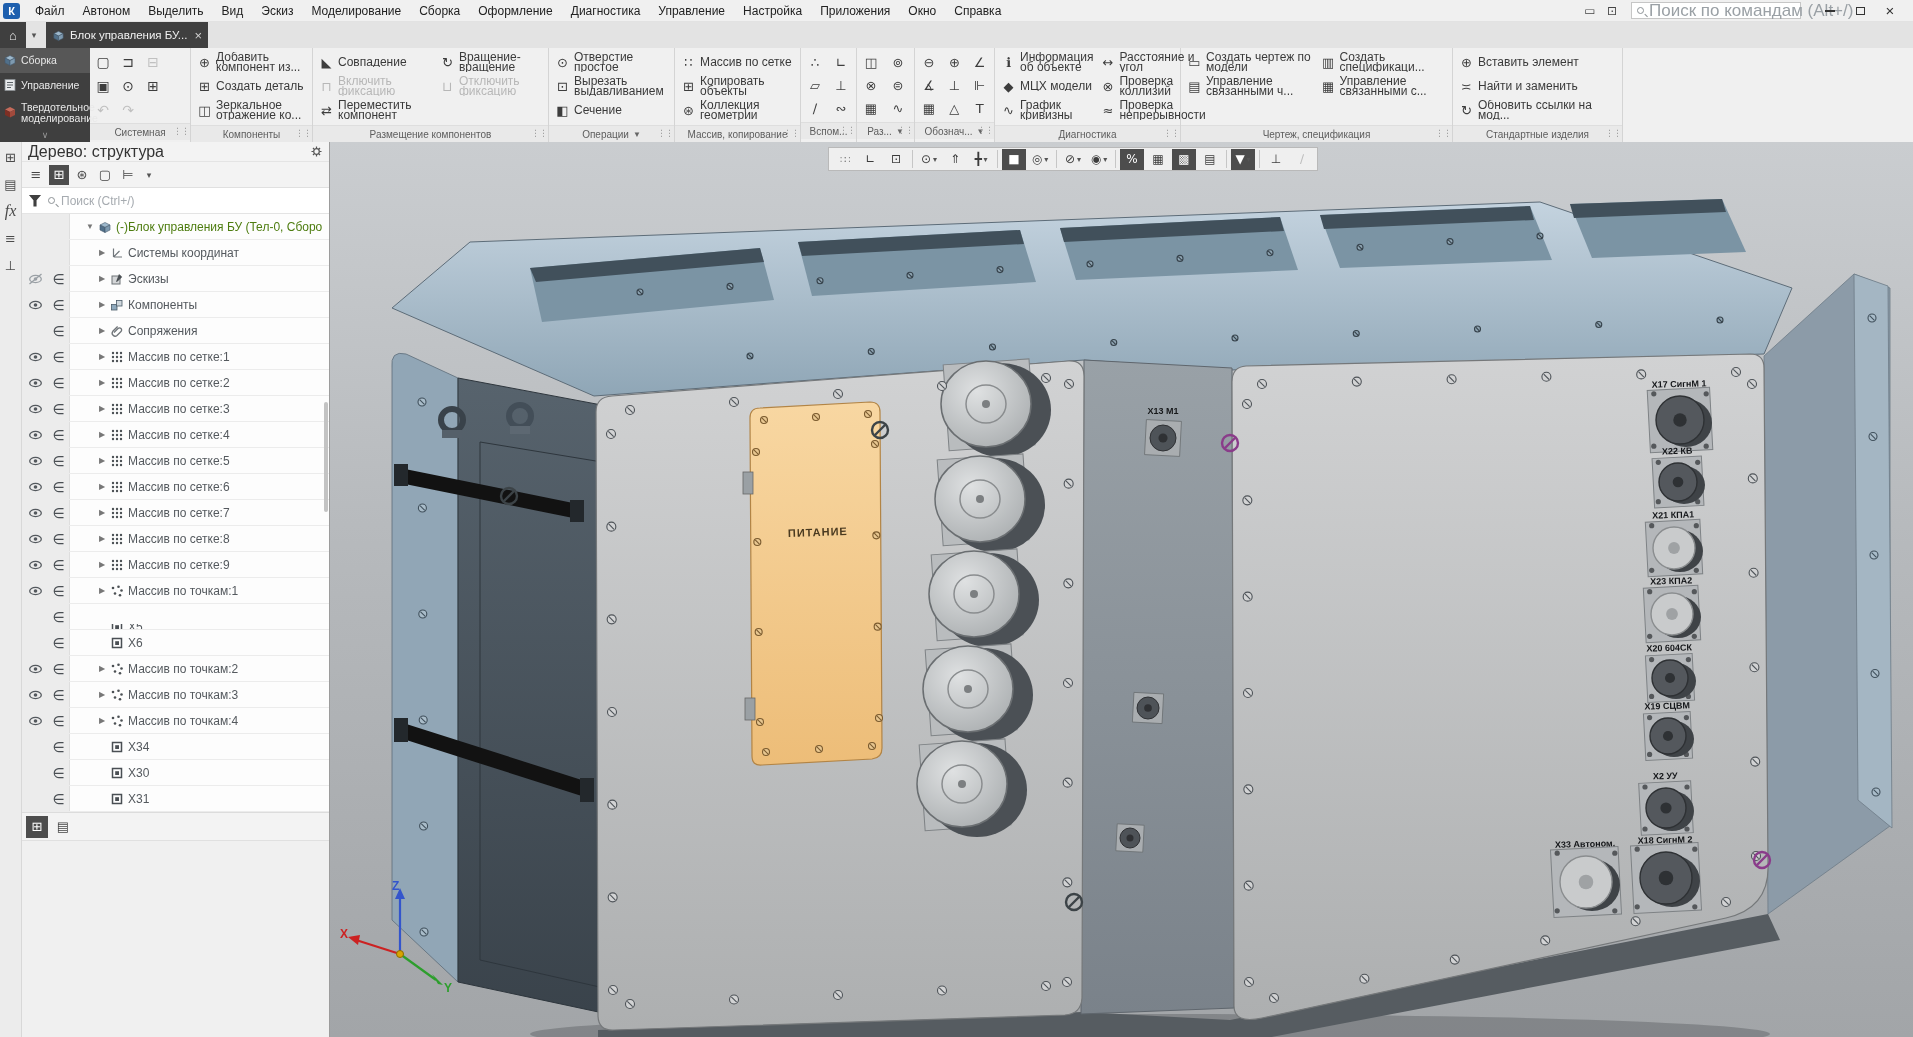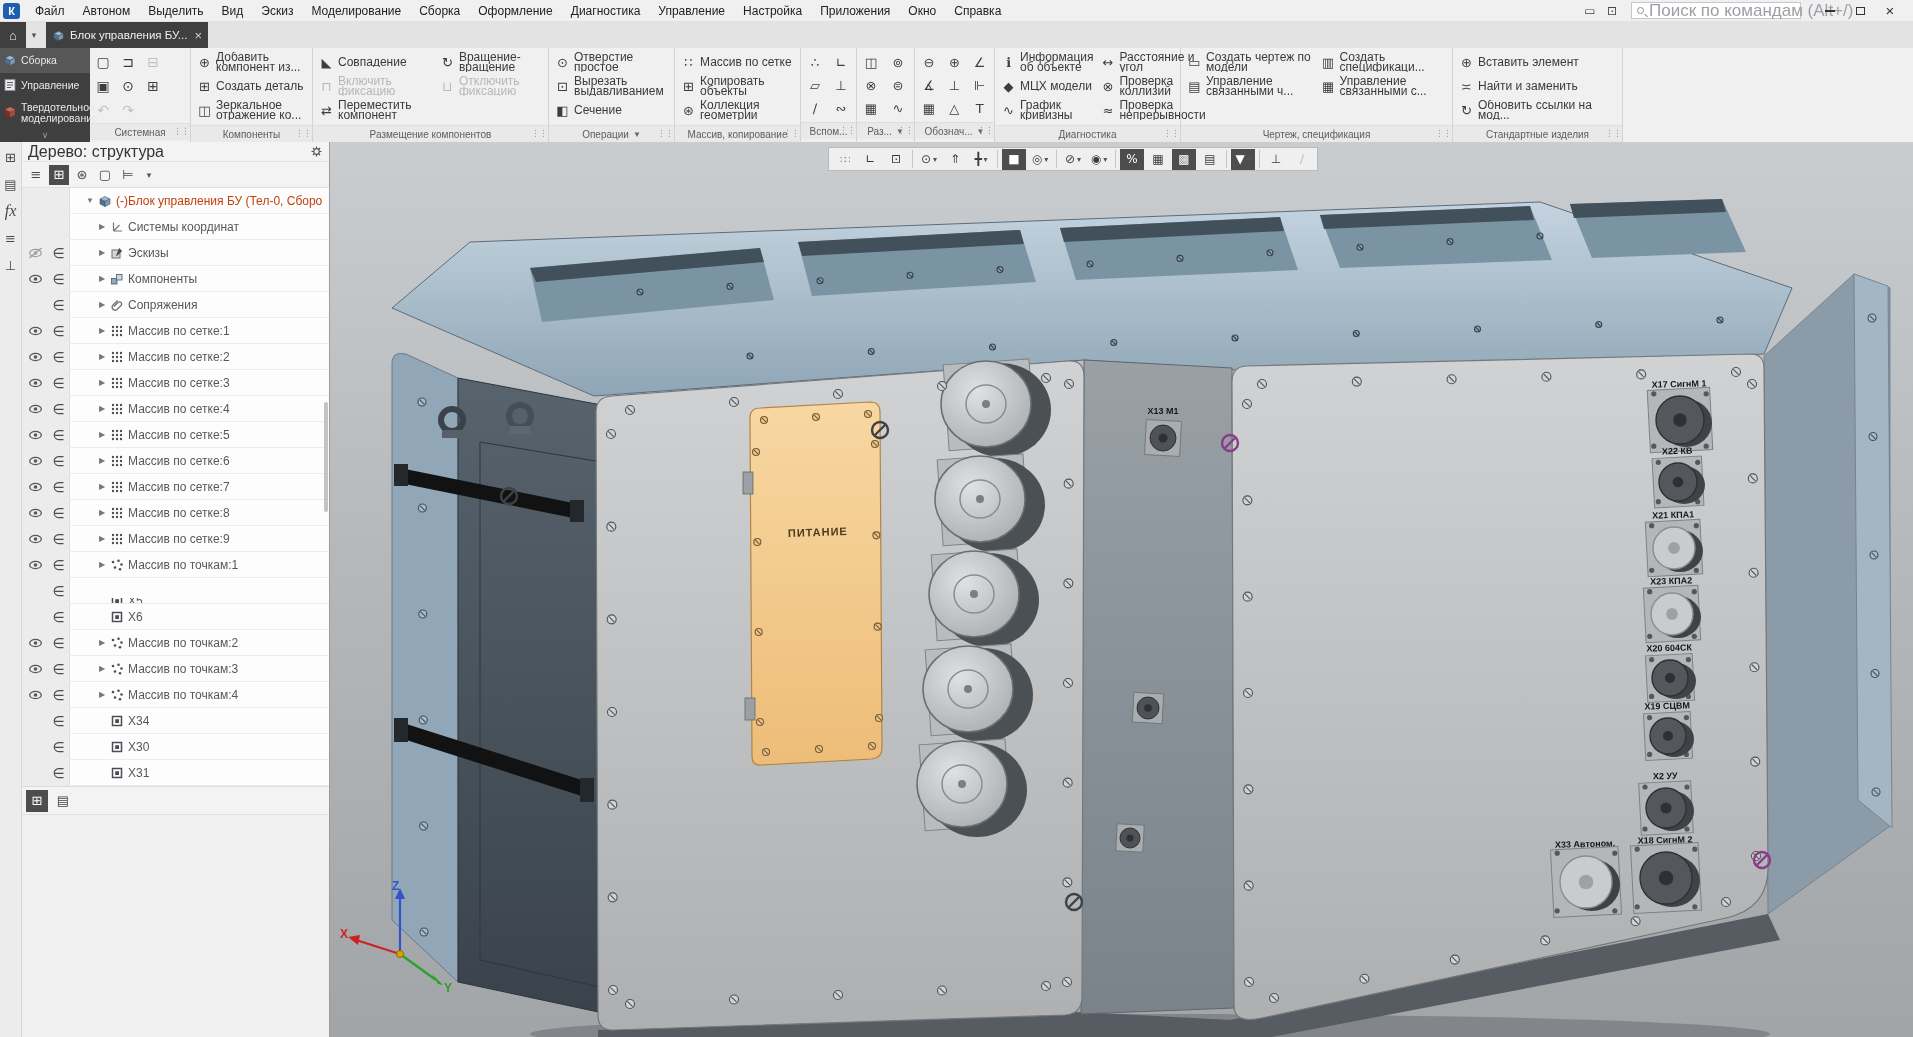--- a/index.html
+++ b/index.html
@@ -79,21 +79,21 @@
   .treesearch .ph { color:#a6abb0; font-size:12px; margin-left:6px; }
   #treerows { height:598px; overflow:hidden; }
   .trow { height:26px; display:flex; align-items:stretch; border-bottom:1px solid #ececec; background:#fdfdfd; }
   .c-eye { width:26px; background:#ececec; display:flex; align-items:center; justify-content:center; flex:none; }
   .c-in { width:22px; background:#ececec; border-right:1px solid #dedede; display:flex; align-items:center; justify-content:center; color:#4a4f54; font-size:14px; flex:none; font-family:"DejaVu Sans",sans-serif; }
   .c-body { flex:1; display:flex; align-items:center; overflow:hidden; white-space:nowrap; }
   .tcaret { width:12px; font-size:8px; color:#777; text-align:center; flex:none; }
   .ticon { width:17px; flex:none; display:flex; align-items:center; justify-content:center; }
   .ticon svg { width:14px; height:14px; display:block; }
   .tlabeltxt { font-size:12px; color:#54595e; margin-left:3px; }
-  .trow.root .tlabeltxt { color:#c2410c; }
+  .trow.root .tlabeltxt { color:#4d7c0f; }
   .eyeicon svg { width:15px; height:12px; display:block; }
   .treetabs { height:28px; background:#f3f3f3; border-top:1px solid #dcdcdc; display:flex; align-items:center; gap:4px; padding-left:4px; }
   .treetabs .btab { width:22px; height:22px; display:flex; align-items:center; justify-content:center; font-size:13px; color:#454545; font-family:"DejaVu Sans",sans-serif; }
   .treetabs .btab.active { background:#4d4d4d; color:#fff; }
   .treerest { flex:1; background:#f0f0f0; border-top:1px solid #e0e0e0; }
   .tscroll { position:absolute; right:1px; top:260px; width:4px; height:110px; background:#c3c3c3; border-radius:2px; }
 
   .viewport { flex:1; position:relative; background:linear-gradient(180deg,#cacdd0 0%,#b6b9bc 45%,#a2a5a8 100%); overflow:hidden; }
   #scene { position:absolute; inset:0; width:100%; height:100%; }
   #vtoolbar { position:absolute; left:498px; top:5px; height:24px; background:rgba(240,240,240,.96); border:1px solid #b9b9b9; display:flex; align-items:center; padding:0 2px; }
@@ -467,20 +467,27 @@
           </span>
       </div>
       <div id="treetools">
           <span class="ttool">≡</span>
           <span class="ttool active">⊞</span>
           <span class="ttool">⊛</span>
           <span class="ttool">▢</span>
           <span class="ttool">⊨</span>
           <span class="tcaret">▾</span>
         </div>
+      <div class="treesearch">
+        <span class="funnelcell">
+            <span class="funnel"></span>
+          </span>
+        <span class="mag"></span>
+        <span class="ph">Поиск (Ctrl+/)</span>
+      </div>
       <div id="treerows">
           <div class="trow root">
             <span class="c-eye"></span>
             <span class="c-in"></span>
             <span class="c-body" style="padding-left: 14px;">
               <span class="tcaret">▼</span>
               <span class="ticon">
                 <svg viewBox="0 0 14 14" xmlns="http://www.w3.org/2000/svg">
                   <polygon points="2,5 7,2.5 12,5 7,7.5" fill="#9db8cc" stroke="#44596b" stroke-width=".6"></polygon>
                   <polygon points="2,5 7,7.5 7,12.5 2,10" fill="#51708a" stroke="#44596b" stroke-width=".6"></polygon>

